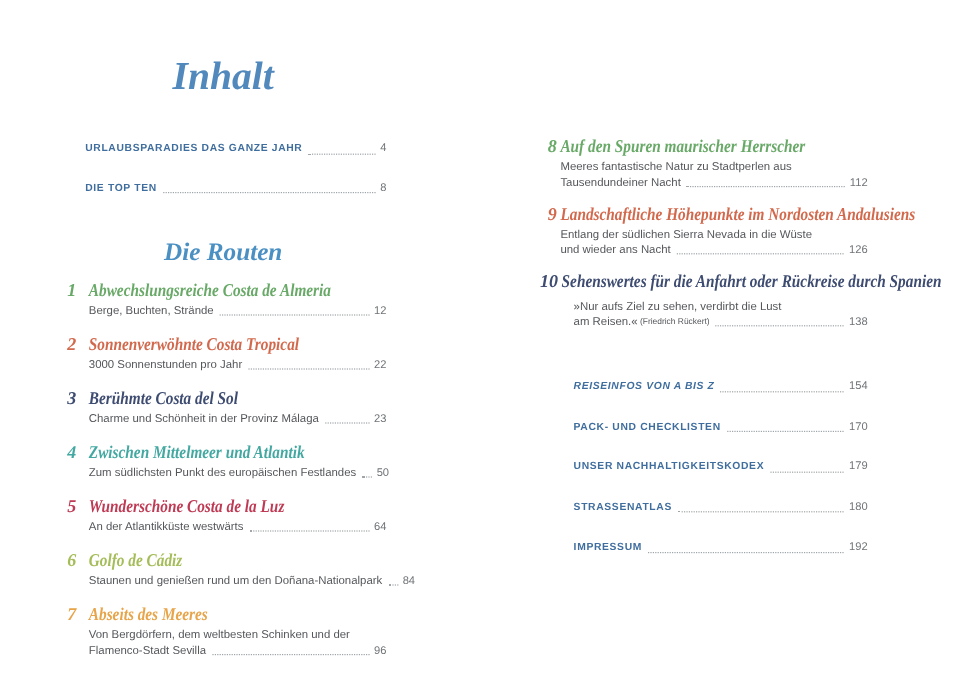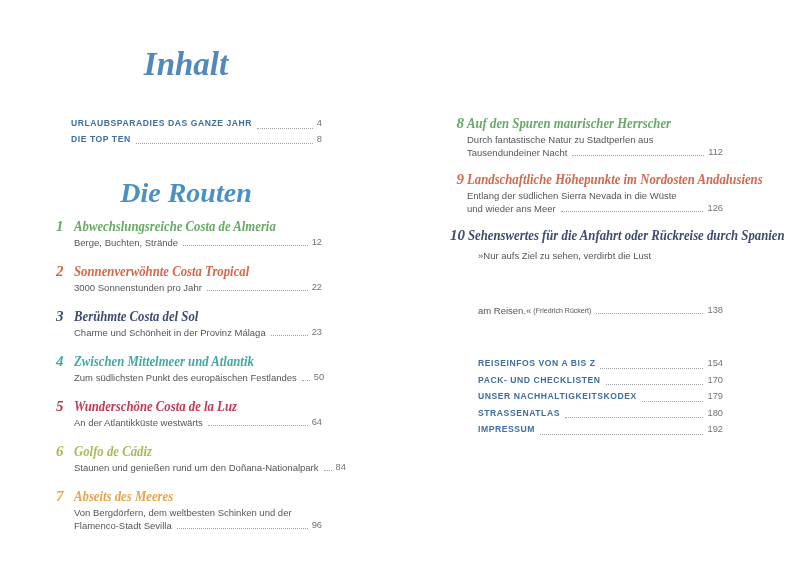--- a/index.html
+++ b/index.html
@@ -18,27 +18,27 @@
     font-family:"Liberation Serif", serif;
     font-style:italic;
     font-weight:700;
   }
   .page-title{
     margin-top:46px;text-align:center;
     font-size:33px;line-height:36px;
   }
   .routes-heading{
     margin-top:33px;text-align:center;
-    font-size:28px;line-height:26px;
+    font-size:21px;line-height:26px;
   }
 
   
   .front-toc{margin-top:34px;padding-left:21px;}
   .back-toc{margin-top:38px;padding-left:28px;}
-  .toc-row{display:flex;align-items:flex-end;line-height:15.5px;}
+  .toc-row{display:flex;align-items:flex-end;line-height:15.5px;margin-top:17px;}
   .back-toc .toc-row{line-height:16.6px;}
   .toc-label{
     font-weight:bold;font-size:8.6px;letter-spacing:0.55px;
     white-space:nowrap;
   }
   .dots{
     flex:1 1 auto;min-width:8px;
     border-bottom:1.6px dotted #9fa5a9;
     margin:0 4px 3px 5px;
   }
@@ -53,21 +53,21 @@
   }
   .col-right .route-num{flex:0 0 17px;padding-left:0;padding-right:3px;text-align:right;}
   .route-body{flex:1 1 auto;min-width:0;}
   .route-title{
     display:block;font-size:15px;line-height:16px;margin-bottom:2px;
     white-space:nowrap;transform:scaleX(0.85);transform-origin:0 50%;
   }
   .sub-row{display:flex;align-items:flex-end;font-size:9.5px;line-height:13px;color:#54565a;}
   .sub-line{font-size:9.5px;line-height:13px;color:#54565a;white-space:nowrap;}
   .sub-text{white-space:nowrap;}
-  .quote{padding-left:10px;margin-top:42px;}
+  .quote{padding-left:10px;}
   .quote-first{margin-top:6px;}
   .attrib{font-size:7px;color:#54565a;margin-left:2px;white-space:nowrap;}
   .col-right .routes{margin-top:115px;}
   .col-right .route{margin-bottom:12px;}
 </style>
 </head>
 <body>
 
 <div class="col col-left">
 
@@ -179,36 +179,36 @@
 </div>
 
 <div class="col col-right">
 
   <div class="routes">
 
     <div class="route">
       <div class="route-num script" style="color: rgb(104, 169, 103);">8</div>
       <div class="route-body">
         <span class="route-title script" style="color: rgb(104, 169, 103);">Auf den Spuren maurischer Herrscher</span>
-        <div class="sub-line">Durch fantastische Natur zu Stadtperlen aus</div>
+        <div class="sub-line">Meeres fantastische Natur zu Stadtperlen aus</div>
         <div class="sub-row">
           <span class="sub-text">Tausendundeiner Nacht</span>
           <span class="dots"></span>
           <span class="pg">112</span>
         </div>
       </div>
     </div>
 
     <div class="route">
       <div class="route-num script" style="color: rgb(210, 105, 77);">9</div>
       <div class="route-body">
         <span class="route-title script" style="color: rgb(210, 105, 77);">Landschaftliche Höhepunkte im Nordosten Andalusiens</span>
         <div class="sub-line">Entlang der südlichen Sierra Nevada in die Wüste</div>
         <div class="sub-row">
-          <span class="sub-text">und wieder ans Meer</span>
+          <span class="sub-text">und wieder ans Nacht</span>
           <span class="dots"></span>
           <span class="pg">126</span>
         </div>
       </div>
     </div>
 
     <div class="route">
       <div class="route-num script" style="color: rgb(62, 76, 113);">10</div>
       <div class="route-body">
         <span class="route-title script" style="color: rgb(62, 76, 113);">Sehenswertes für die Anfahrt oder Rückreise durch Spanien</span>
@@ -219,21 +219,21 @@
           <span class="dots"></span>
           <span class="pg">138</span>
         </div>
       </div>
     </div>
 
   </div>
 
   <div class="back-toc">
     <div class="toc-row">
-      <span class="toc-label" style="color: rgb(63, 110, 158);">REISEINFOS VON A BIS Z</span>
+      <span class="toc-label" style="color: rgb(63, 110, 158); font-style: italic;">REISEINFOS VON A BIS Z</span>
       <span class="dots"></span>
       <span class="pg">154</span>
     </div>
     <div class="toc-row">
       <span class="toc-label" style="color: rgb(63, 110, 158);">PACK- UND CHECKLISTEN</span>
       <span class="dots"></span>
       <span class="pg">170</span>
     </div>
     <div class="toc-row">
       <span class="toc-label" style="color: rgb(63, 110, 158);">UNSER NACHHALTIGKEITSKODEX</span>

